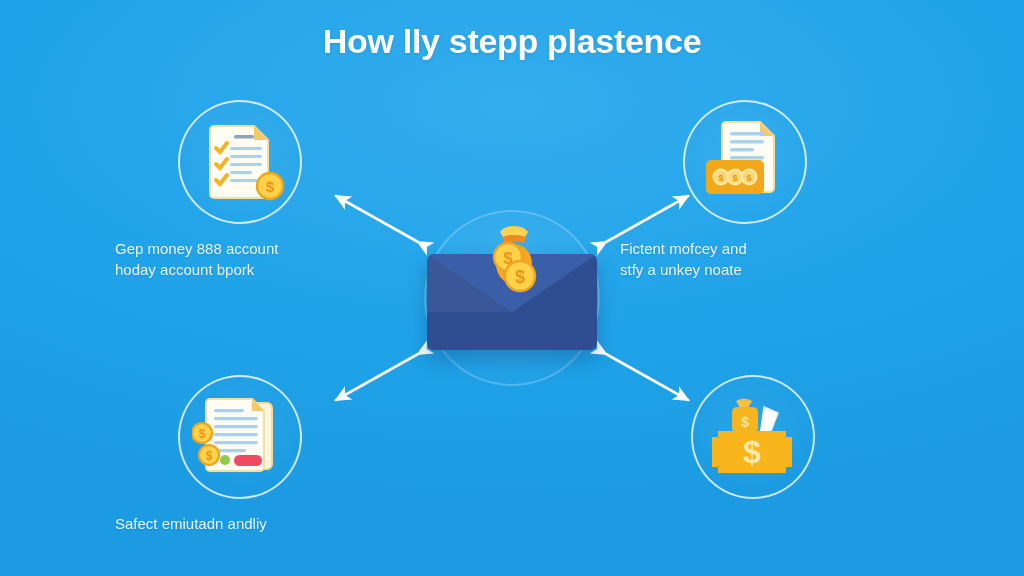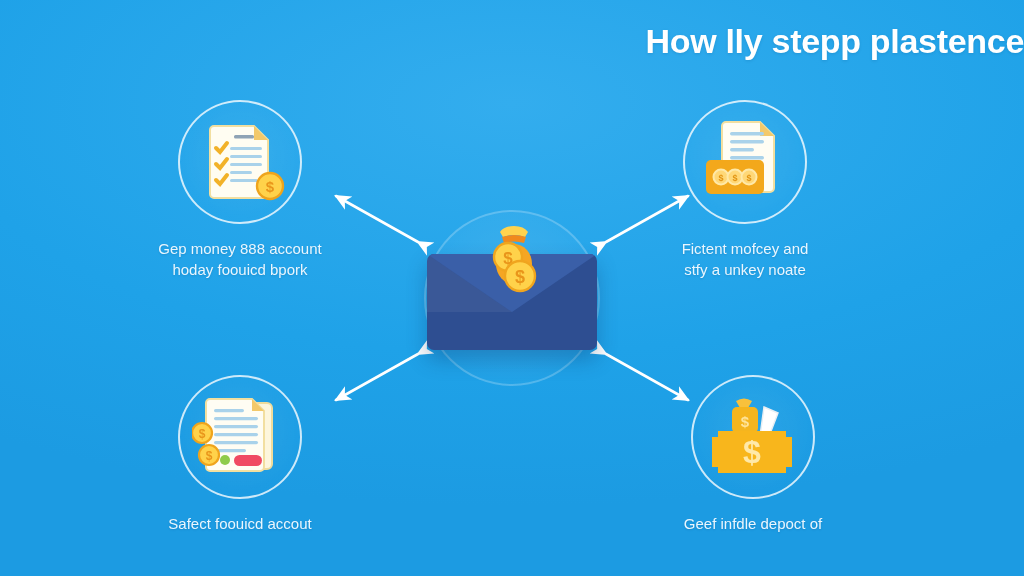--- a/index.html
+++ b/index.html
@@ -22,21 +22,21 @@
       radial-gradient(ellipse 90% 70% at 50% 18%, #33ADEE 0%, #1FA2E8 62%, #1C9BE2 100%);
     overflow: hidden;
   }
 
   
   .title {
     position: absolute;
     top: 22px;
     left: 0;
     width: 1024px;
-    text-align: right;
+    text-align: center;
     color: #FFFFFF;
     font-size: 34px;
     font-weight: bold;
     letter-spacing: -0.3px;
     text-shadow: 0 1px 3px rgba(10,70,120,0.18);
   }
 
   
   .arrows {
     position: absolute;
@@ -114,21 +114,21 @@
     background: radial-gradient(circle at 50% 45%, rgba(255,255,255,0.07) 0%, rgba(255,255,255,0) 72%);
   }
   .node-icon {
     position: absolute;
     left: 50%;
     top: 50%;
     transform: translate(-50%, -50%);
   }
   .node-label {
     margin-top: 14px;
-    text-align: center;
+    text-align: left;
     color: #EAF6FE;
     font-size: 15px;
     line-height: 21px;
     font-weight: normal;
     text-shadow: 0 1px 2px rgba(10,70,120,0.20);
   }
 
   .node-tl { left: 115px;  top: 100px; }
   .node-tr { left: 620px;  top: 100px; }
   .node-bl { left: 115px;  top: 375px; }
@@ -190,21 +190,21 @@
           <path d="M22,32 l4,4 l7,-9"></path>
           <path d="M22,48 l4,4 l7,-9"></path>
           <path d="M22,64 l4,4 l7,-9"></path>
         </g>
         <circle cx="76" cy="70" r="13" fill="#FFD24A" stroke="#EFA41C" stroke-width="2.4"></circle>
         <text x="76" y="76" font-family="'Liberation Sans',sans-serif" font-size="15" font-weight="bold" fill="#E9951A" text-anchor="middle">$</text>
       </svg>
     </div>
     <div class="node-label">
       <div>Gep money 888 account</div>
-      <div>hoday foouicd bpork</div>
+      <div>hoday account bpork</div>
     </div>
   </div>
 
   <div class="node node-tr">
     <div class="node-circle">
       <svg class="node-icon" width="94" height="92" viewBox="0 0 94 92">
         <path d="M28,6 h34 l14,14 v52 a4,4 0 0 1 -4,4 h-44 a4,4 0 0 1 -4,-4 v-62 a4,4 0 0 1 4,-4 Z" fill="#FFFDF3" stroke="#F2DFA0" stroke-width="2"></path>
         <path d="M62,6 l14,14 h-14 Z" fill="#F3C96A"></path>
         <g fill="#A9D2EA">
           <rect x="32" y="16" width="34" height="3.4" rx="1.7"></rect>
@@ -249,34 +249,33 @@
         </g>
         <circle cx="33" cy="69" r="5" fill="#8FCB4A"></circle>
         <rect x="42" y="64" width="28" height="11" rx="5.5" fill="#F04A63"></rect>
         <circle cx="10" cy="42" r="10" fill="#FFD24A" stroke="#EFA41C" stroke-width="2.2"></circle>
         <text x="10" y="47" font-family="'Liberation Sans',sans-serif" font-size="12" font-weight="bold" fill="#E9951A" text-anchor="middle">$</text>
         <circle cx="17" cy="64" r="10" fill="#FFD24A" stroke="#EFA41C" stroke-width="2.2"></circle>
         <text x="17" y="69" font-family="'Liberation Sans',sans-serif" font-size="12" font-weight="bold" fill="#E9951A" text-anchor="middle">$</text>
       </svg>
     </div>
     <div class="node-label">
-      <div>Safect foouicd accout</div>
+      <div>Safect emiutadn andliy</div>
     </div>
   </div>
 
   <div class="node node-br">
     <div class="node-circle">
       <svg class="node-icon" width="94" height="88" viewBox="0 0 94 88">
         <path d="M58,14 l14,6 l-10,26 l-8,-3 Z" fill="#FFFFFF" stroke="#E8EEF3" stroke-width="1.5"></path>
         <path d="M56,40 l8,3 l-3,7 l-7,-3 Z" fill="#EF4352"></path>
         <path d="M30,8 q8,-5 16,0 l-4,7 h-8 Z" fill="#F8C13C"></path>
         <rect x="26" y="14" width="26" height="26" rx="5" fill="#F5B51E"></rect>
         <text x="39" y="34" font-family="'Liberation Sans',sans-serif" font-size="15" font-weight="bold" fill="#FFE49A" text-anchor="middle">$</text>
         <path d="M12,38 h68 v6 h6 v30 h-6 v6 h-68 v-6 h-6 v-30 h6 Z" fill="#F8B61C"></path>
         <text x="46" y="70" font-family="'Liberation Sans',sans-serif" font-size="32" font-weight="bold" fill="#FFE9A8" text-anchor="middle">$</text>
       </svg>
     </div>
     <div class="node-label">
-      <div>Geef infdle depoct of</div>
     </div>
   </div>
 
 </div>
 
 </body></html>

